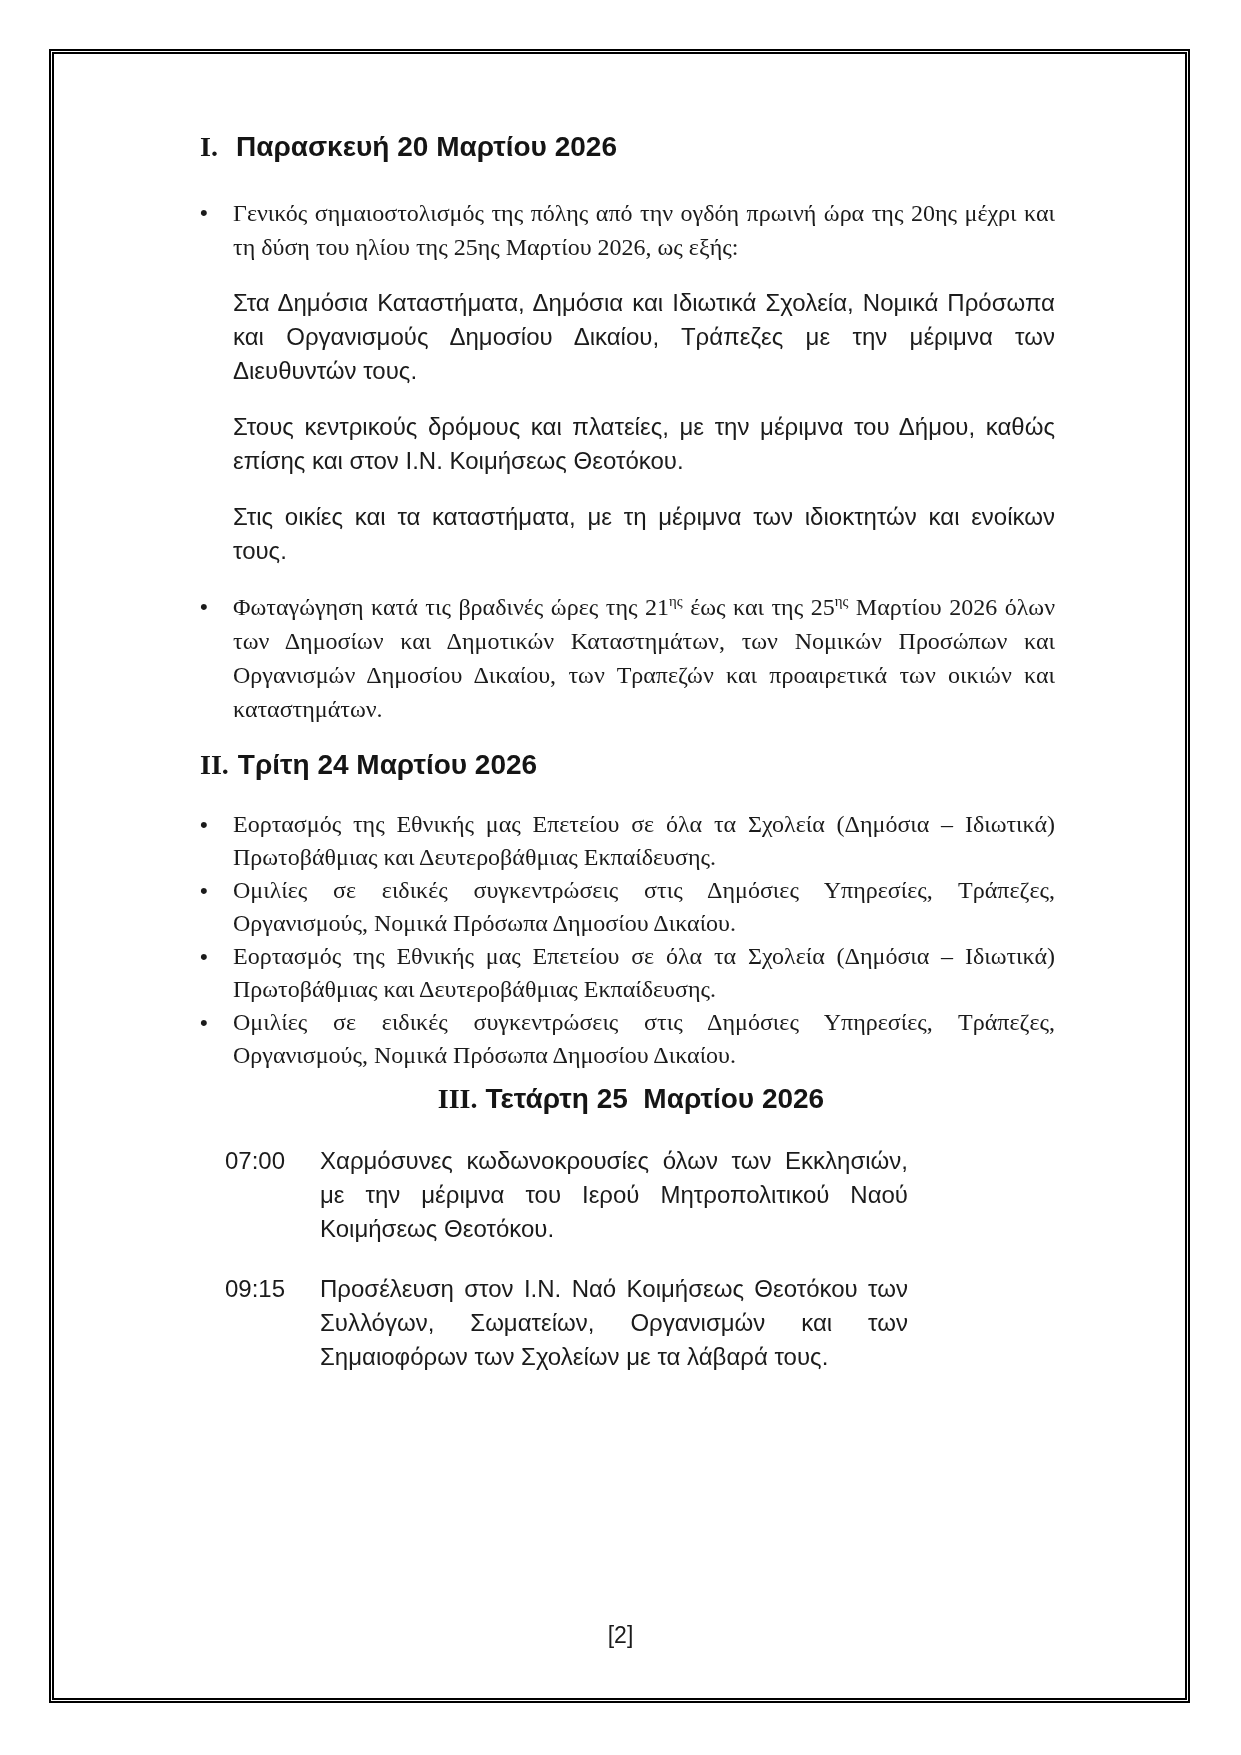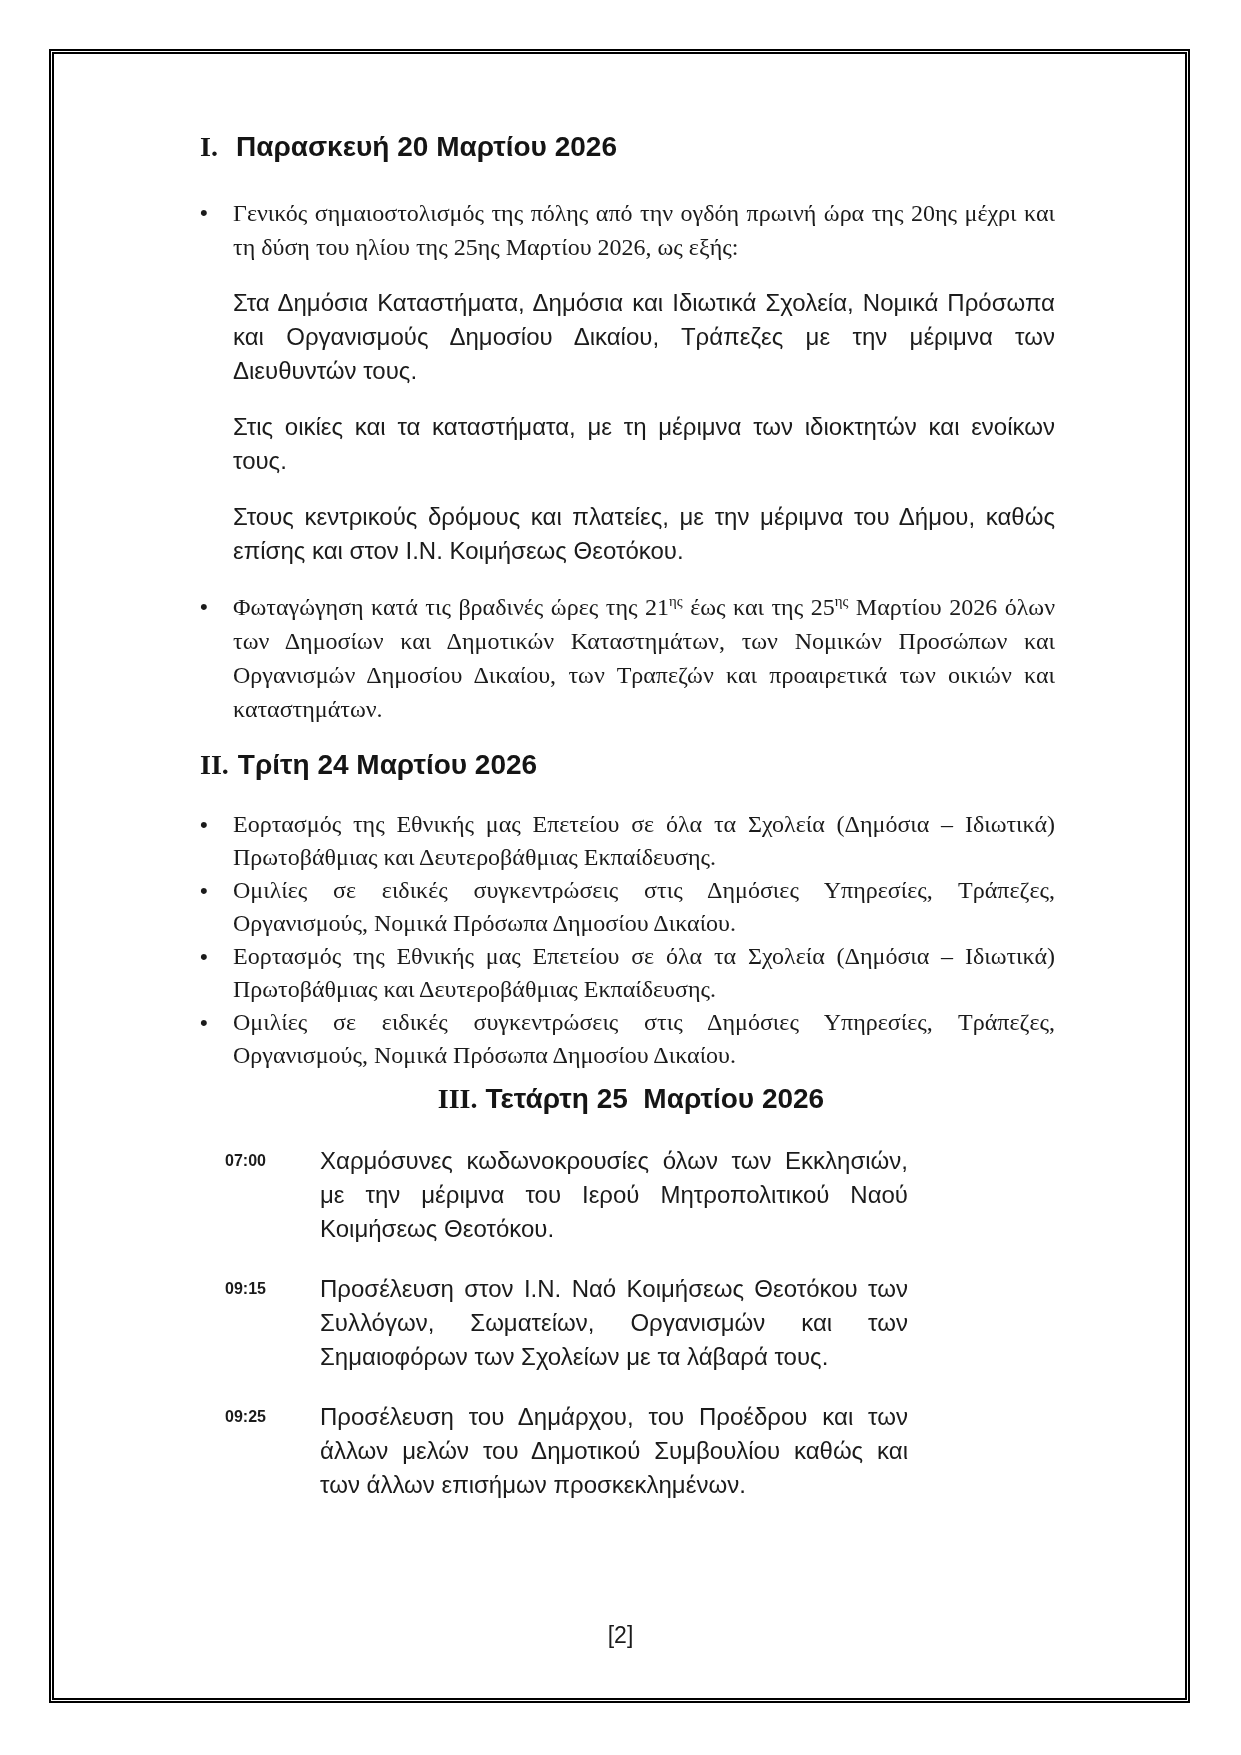--- a/index.html
+++ b/index.html
@@ -75,22 +75,22 @@
   sup { font-size: 0.62em; line-height: 0; vertical-align: super; }
 
   .schedule-row {
     display: flex;
     margin-left: 25px;
     margin-bottom: 26px;
   }
   .schedule-row .time {
     flex: 0 0 95px;
     width: 95px;
-    font-weight: bold;
-    font-size: 16px;
+    font-weight: normal;
+    font-size: 24px;
     line-height: 34px;
   }
   .schedule-row .stext {
     width: 588px;
     flex: 0 0 588px;
     font-size: 24px;
     line-height: 34px;
     text-align: justify;
   }
   .page-number {
@@ -116,23 +116,23 @@
       <span class="htitle">Παρασκευή 20 Μαρτίου 2026</span>
     </div>
 
     <div class="bullet-row">
       <span class="marker">•</span>
       <div class="btext body-text">Γενικός σημαιοστολισμός της πόλης από την ογδόη πρωινή ώρα της 20ης μέχρι και τη δύση του ηλίου της 25ης Μαρτίου 2026, ως εξής:</div>
     </div>
 
     <div class="sub-para body-text">Στα Δημόσια Καταστήματα, Δημόσια και Ιδιωτικά Σχολεία, Νομικά Πρόσωπα και Οργανισμούς Δημοσίου Δικαίου, Τράπεζες με την μέριμνα των Διευθυντών τους.</div>
 
+    <div class="sub-para body-text">Στους κεντρικούς δρόμους και πλατείες, με την μέριμνα του Δήμου, καθώς επίσης και στον Ι.Ν. Κοιμήσεως Θεοτόκου.</div>
+
     <div class="sub-para body-text">Στις οικίες και τα καταστήματα, με τη μέριμνα των ιδιοκτητών και ενοίκων τους.</div>
-
-    <div class="sub-para body-text">Στους κεντρικούς δρόμους και πλατείες, με την μέριμνα του Δήμου, καθώς επίσης και στον Ι.Ν. Κοιμήσεως Θεοτόκου.</div>
 
     <div class="bullet-row">
       <span class="marker">•</span>
       <div class="btext body-text">Φωταγώγηση κατά τις βραδινές ώρες της 21<sup>ης</sup> έως και της 25<sup>ης</sup> Μαρτίου 2026 όλων των Δημοσίων και Δημοτικών Καταστημάτων, των Νομικών Προσώπων και Οργανισμών Δημοσίου Δικαίου, των Τραπεζών και προαιρετικά των οικιών και καταστημάτων.</div>
     </div>
 
     <div class="heading h2">
       <span class="numeral">II.</span>
       <span class="htitle">Τρίτη 24 Μαρτίου 2026</span>
     </div>
@@ -163,22 +163,18 @@
 
     <div class="schedule">
       <div class="schedule-row">
         <span class="time">07:00</span>
         <div class="stext">Χαρμόσυνες κωδωνοκρουσίες όλων των Εκκλησιών, με την μέριμνα του Ιερού Μητροπολιτικού Ναού Κοιμήσεως Θεοτόκου.</div>
       </div>
       <div class="schedule-row">
         <span class="time">09:15</span>
         <div class="stext">Προσέλευση στον Ι.Ν. Ναό Κοιμήσεως Θεοτόκου των Συλλόγων, Σωματείων, Οργανισμών και των Σημαιοφόρων των Σχολείων με τα λάβαρά τους.</div>
       </div>
-      <div class="schedule-row">
-        <span class="time">09:25</span>
-        <div class="stext">Προσέλευση του Δημάρχου, του Προέδρου και των άλλων μελών του Δημοτικού Συμβουλίου καθώς και των άλλων επισήμων προσκεκλημένων.</div>
-      </div>
     </div>
 
   </div>
 
   <div class="page-number">[2]</div>
 </div>
 
 </body></html>

